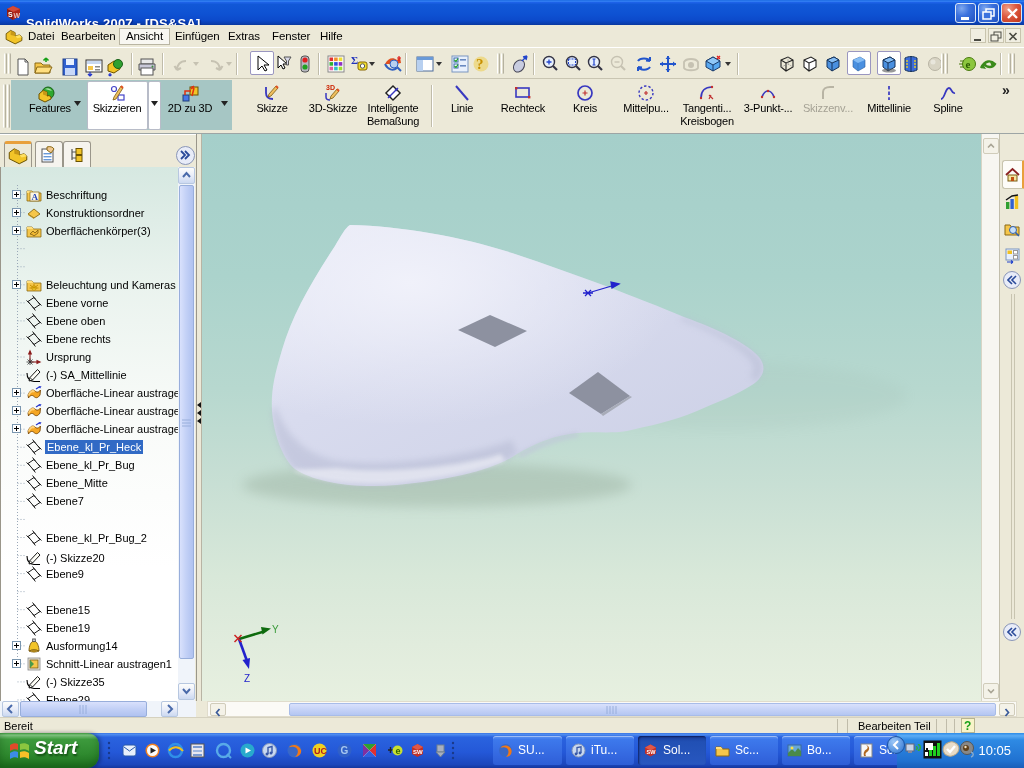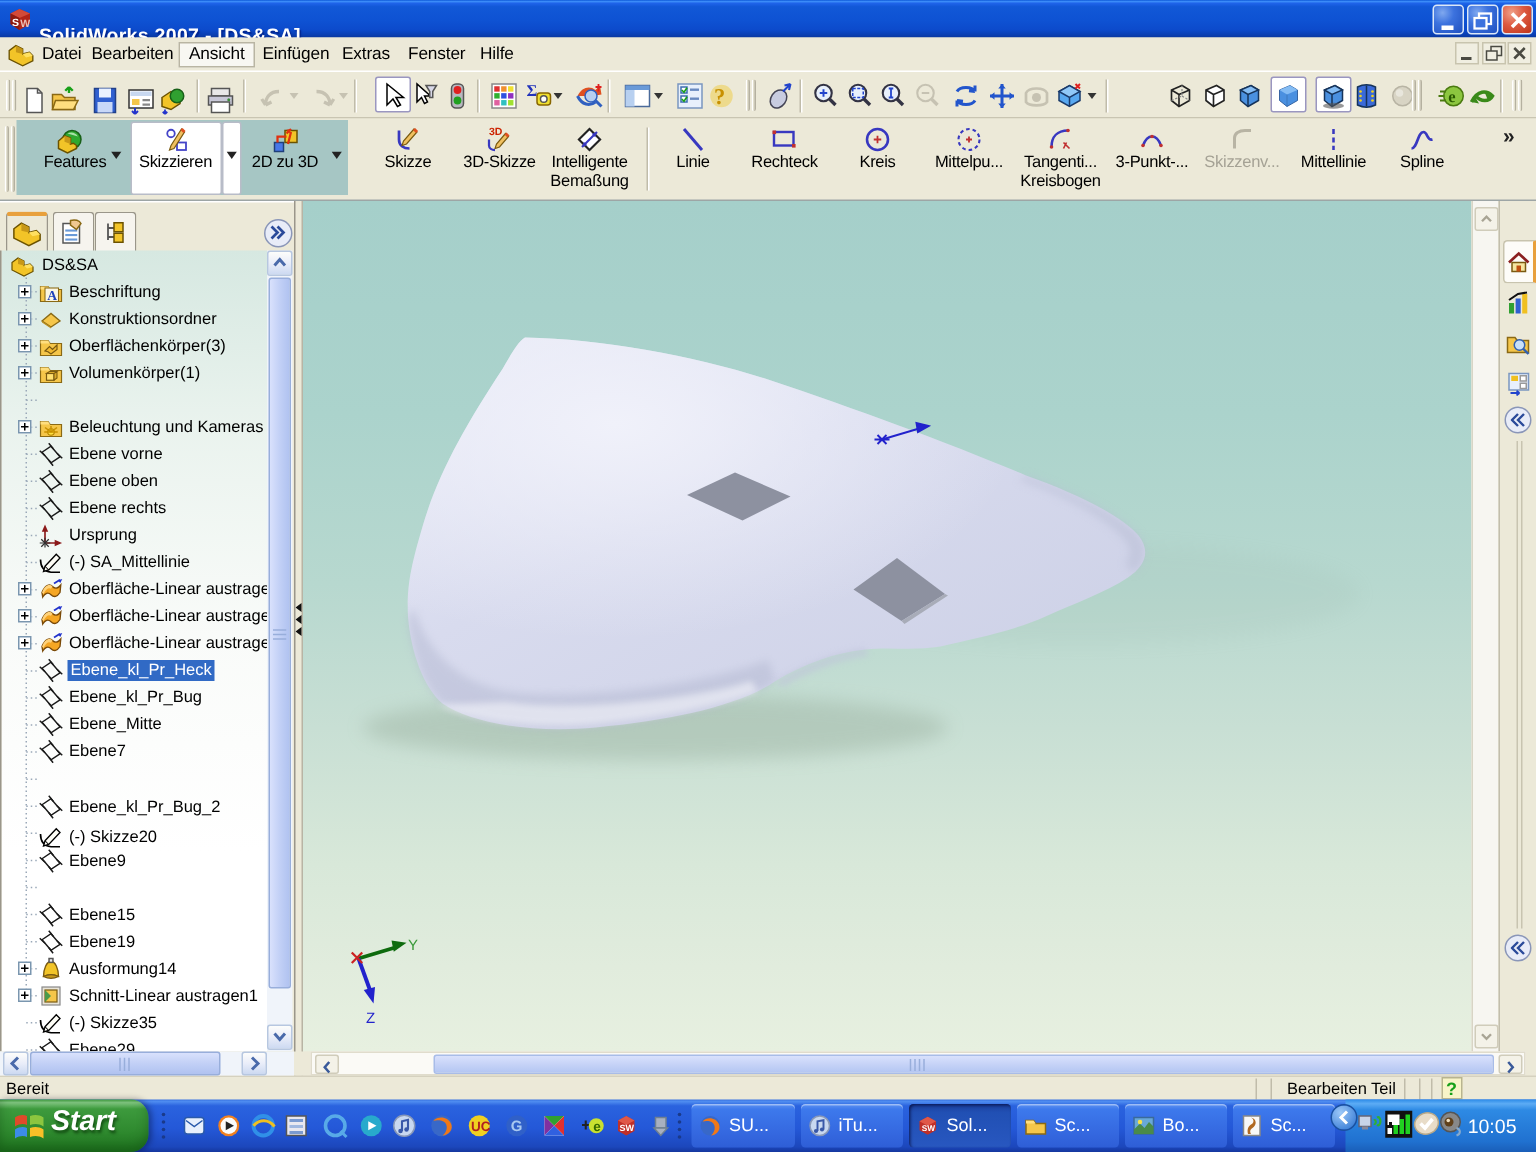--- a/index.html
+++ b/index.html
@@ -56,21 +56,21 @@
 #statusbar { position:absolute; left:0; top:717px; width:1024px; height:16px; background:#ECE9D8; border-top:1px solid #D5D1BF; font-size:11px; color:#000; }
 .scell { position:absolute; top:1px; height:14px; border-left:1px solid #C0BCAA; }
 #taskbar { position:absolute; left:0; top:733px; width:1024px; height:35px;
   background:linear-gradient(180deg,#3873E2 0%,#4E8CF0 4%,#2A63DF 12%,#2458D8 55%,#1C47BC 90%,#15379E 100%); }
 #startbtn { position:absolute; left:0; top:0; width:99px; height:35px; border-radius:0 12px 12px 0;
   background:linear-gradient(180deg,#3F9C3F 0%,#7FC57F 6%,#3D9A3D 18%,#2F8A2F 60%,#227A22 95%);
   box-shadow:inset 0 -4px 8px rgba(0,40,0,.3), 2px 0 4px rgba(0,0,30,.4); }
 #startbtn .stxt { position:absolute; left:34px; top:4px; color:#fff; font-size:19px; font-weight:bold; font-style:italic; text-shadow:1px 2px 2px rgba(0,40,0,.6); }
 .tbtask { position:absolute; top:3px; height:29px; border-radius:3px; font-size:12px; color:#fff;
   background:linear-gradient(180deg,#5E93F2 0%,#3D79EC 12%,#3467DF 70%,#2E5ED6 100%);
-  box-shadow:inset 0 1px 0 rgba(255,255,255,.4); }
+  box-shadow:inset 0 1px 0 rgba(255,255,255,.4);margin-left:32px; }
 .tbtask.active { background:linear-gradient(180deg,#1A3F9E 0%,#2150B4 20%,#2857C0 100%); box-shadow:inset 1px 1px 2px rgba(0,0,40,.6); }
 .tbtask .ticn { position:absolute; left:5px; top:7px; width:15px; height:15px; }
 .tbtask .tl { position:absolute; left:25px; top:7px; }
 #systray { position:absolute; left:897px; top:0; width:127px; height:35px;
   background:linear-gradient(180deg,#2C8BE8 0%,#5CACF5 8%,#2E8AE4 20%,#2071D0 80%,#1A5EB8 100%); }
 #clock { position:absolute; right:13px; top:10px; color:#fff; font-size:13px; }
 .qlicon { position:absolute; top:9px; width:17px; height:17px; }
 </style>
 </head>
 <body>
@@ -600,53 +600,40 @@
         <line x1="16.5" y1="388.55" x2="25" y2="388.55" stroke="#9AA8B8" stroke-width="1" stroke-dasharray="1 2"></line>
         <line x1="16.5" y1="406.6" x2="25" y2="406.6" stroke="#9AA8B8" stroke-width="1" stroke-dasharray="1 2"></line>
         <line x1="16.5" y1="424.65000000000003" x2="25" y2="424.65000000000003" stroke="#9AA8B8" stroke-width="1" stroke-dasharray="1 2"></line>
         <line x1="16.5" y1="442.70000000000005" x2="25" y2="442.70000000000005" stroke="#9AA8B8" stroke-width="1" stroke-dasharray="1 2"></line>
         <line x1="16.5" y1="460.75" x2="25" y2="460.75" stroke="#9AA8B8" stroke-width="1" stroke-dasharray="1 2"></line>
         <line x1="16.5" y1="478.8" x2="25" y2="478.8" stroke="#9AA8B8" stroke-width="1" stroke-dasharray="1 2"></line>
         <line x1="16.5" y1="496.85" x2="25" y2="496.85" stroke="#9AA8B8" stroke-width="1" stroke-dasharray="1 2"></line>
         <line x1="16.5" y1="514.9000000000001" x2="25" y2="514.9000000000001" stroke="#9AA8B8" stroke-width="1" stroke-dasharray="1 2"></line>
         <line x1="16.5" y1="532.95" x2="25" y2="532.95" stroke="#9AA8B8" stroke-width="1" stroke-dasharray="1 2"></line>
       </svg>
-      <div class="trow root" style="top:0.5px">
-        <svg class="ticn16" viewBox="0 0 16 16">
-          <use href="#i-part"></use>
-        </svg>
-        <span class="txt">DS&amp;SA</span>
-      </div>
       <div class="trow" style="top:18.55px">
         <div class="plus"></div>
         <svg class="ticn16" viewBox="0 0 16 16">
           <use href="#i-ann"></use>
         </svg>
         <span class="txt">Beschriftung</span>
       </div>
       <div class="trow" style="top:36.6px">
         <div class="plus"></div>
         <svg class="ticn16" viewBox="0 0 16 16">
           <use href="#i-diamond"></use>
         </svg>
         <span class="txt">Konstruktionsordner</span>
       </div>
       <div class="trow" style="top:54.650000000000006px">
         <div class="plus"></div>
         <svg class="ticn16" viewBox="0 0 16 16">
           <use href="#i-surfbody"></use>
         </svg>
         <span class="txt">Oberflächenkörper(3)</span>
-      </div>
-      <div class="trow" style="top:72.7px">
-        <div class="plus"></div>
-        <svg class="ticn16" viewBox="0 0 16 16">
-          <use href="#i-solbody"></use>
-        </svg>
-        <span class="txt">Volumenkörper(1)</span>
       </div>
       <div class="trow" style="top:108.80000000000001px">
         <div class="plus"></div>
         <svg class="ticn16" viewBox="0 0 16 16">
           <use href="#i-light"></use>
         </svg>
         <span class="txt">Beleuchtung und Kameras</span>
       </div>
       <div class="trow" style="top:126.85000000000001px">
         <svg class="ticn16" viewBox="0 0 16 16">

